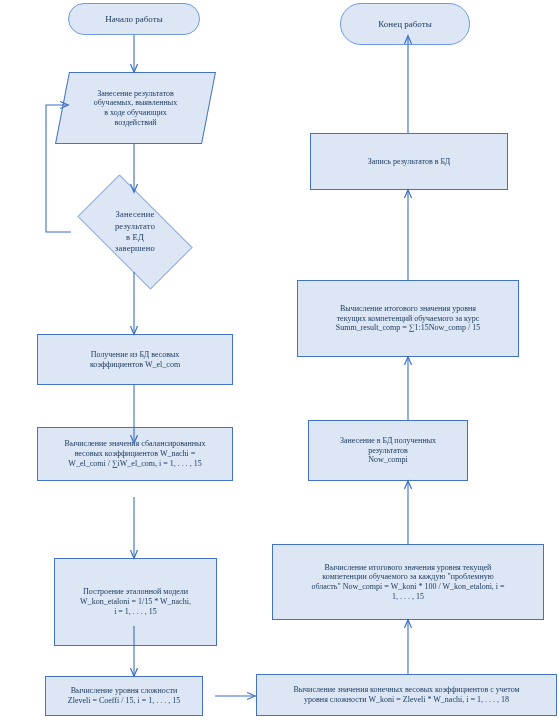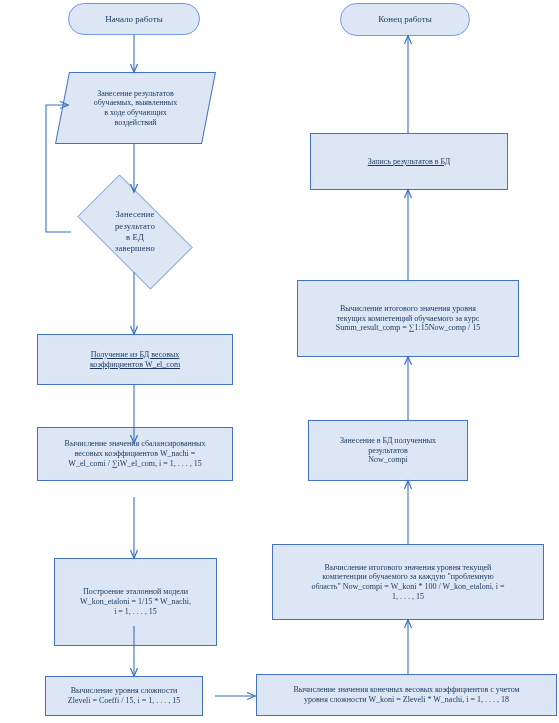--- a/index.html
+++ b/index.html
@@ -146,21 +146,21 @@
   </div>
 
   <div class="node decision" style="left:62px; top:190px; width:146px; height:84px;">
     <span class="shape"></span>
     <span class="txt">Занесение
 результато
 в ЕД
 завершено</span>
   </div>
 
-  <div class="node process" style="left:37px; top:334px; width:196px; height:51px;text-decoration:underline;">
+  <div class="node process" style="left:37px; top:334px; width:196px; height:51px;">
     <span class="txt">Получение из БД весовых
 коэффициентов W_el_com</span>
   </div>
 
   <div class="node process" style="left:37px; top:427px; width:196px; height:54px;">
     <span class="txt">Вычисление значения сбалансированных
 весовых коэффициентов W_nachi =
 W_el_comi / ∑iW_el_com, i = 1, . . . , 15</span>
   </div>
 
@@ -191,21 +191,21 @@
     <span class="txt">Занесение в БД полученных результатов
 Now_compi</span>
   </div>
 
   <div class="node process" style="left:297px; top:280px; width:222px; height:77px;">
     <span class="txt">Вычисление итогового значения уровня
 текущих компетенций обучаемого за курс
 Summ_result_comp = ∑1:15Now_comp / 15</span>
   </div>
 
-  <div class="node process" style="left:310px; top:133px; width:198px; height:57px;text-decoration:underline;">
+  <div class="node process" style="left:310px; top:133px; width:198px; height:57px;">
     <span class="txt">Запись результатов в БД</span>
   </div>
 
-  <div class="node terminator" style="left:340px; top:3px; width:130px; height:33px;">
+  <div class="node terminator" style="left:340px; top:3px; width:130px; height:42px;">
     <span class="txt">Конец работы</span>
   </div>
 
 </div>
 
 </body></html>

